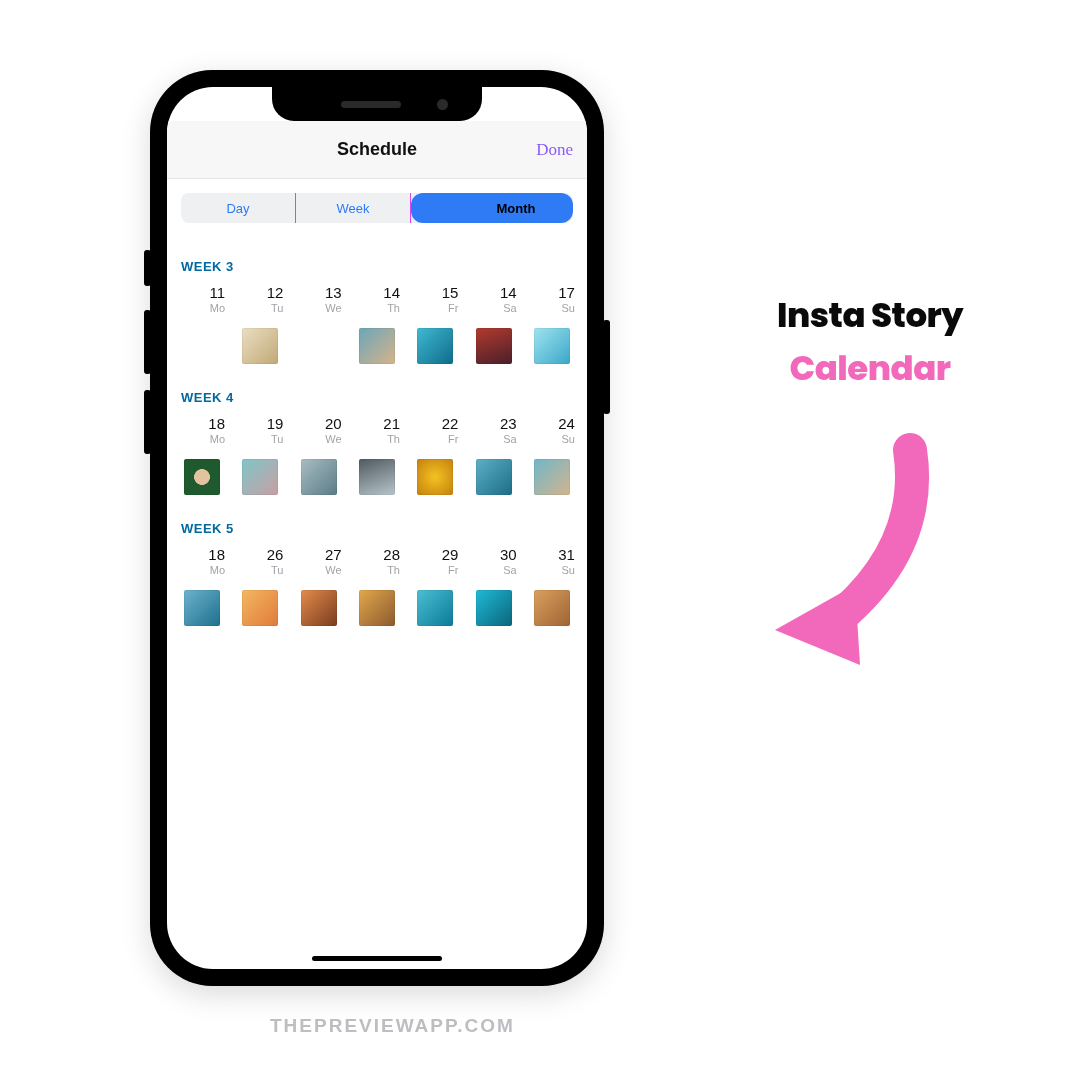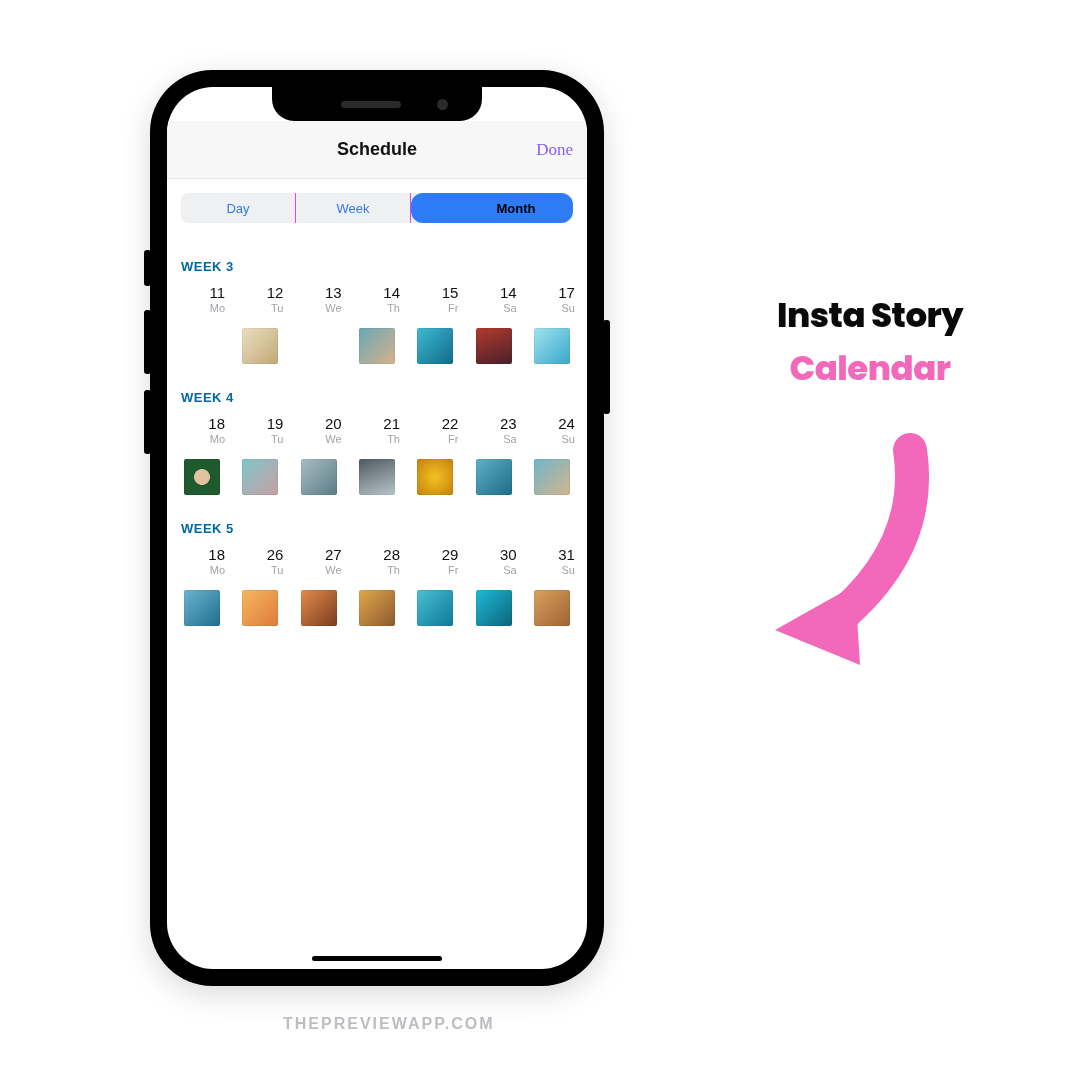--- a/index.html
+++ b/index.html
@@ -106,21 +106,21 @@
   .side {
     position:absolute; left:700px; top:290px; width:340px; text-align:center;
     font-family: "Poppins","Montserrat",-apple-system,Helvetica,Arial,sans-serif;
   }
   .side .l1 { font-size:34px; font-weight:800; color:#0a0a0a; letter-spacing:-0.5px;}
   .side .l2 { font-size:34px; font-weight:800; color:#f268bb; letter-spacing:-0.5px; margin-top:2px;}
   .arrow { position:absolute; left:720px; top:430px; width:230px; height:250px; }
 
   .footer {
     position:absolute; left:270px; top:1015px;
-    font-size:16px; letter-spacing:2px; color:#bdbec2; font-weight:600;margin-left:13px;
+    font-size:19px; letter-spacing:2px; color:#bdbec2; font-weight:600;
   }
 </style>
 </head>
 <body>
 
 <div class="canvas">
 
   <div class="phone">
     <div class="side-btn sb1"></div>
     <div class="side-btn sb2"></div>

